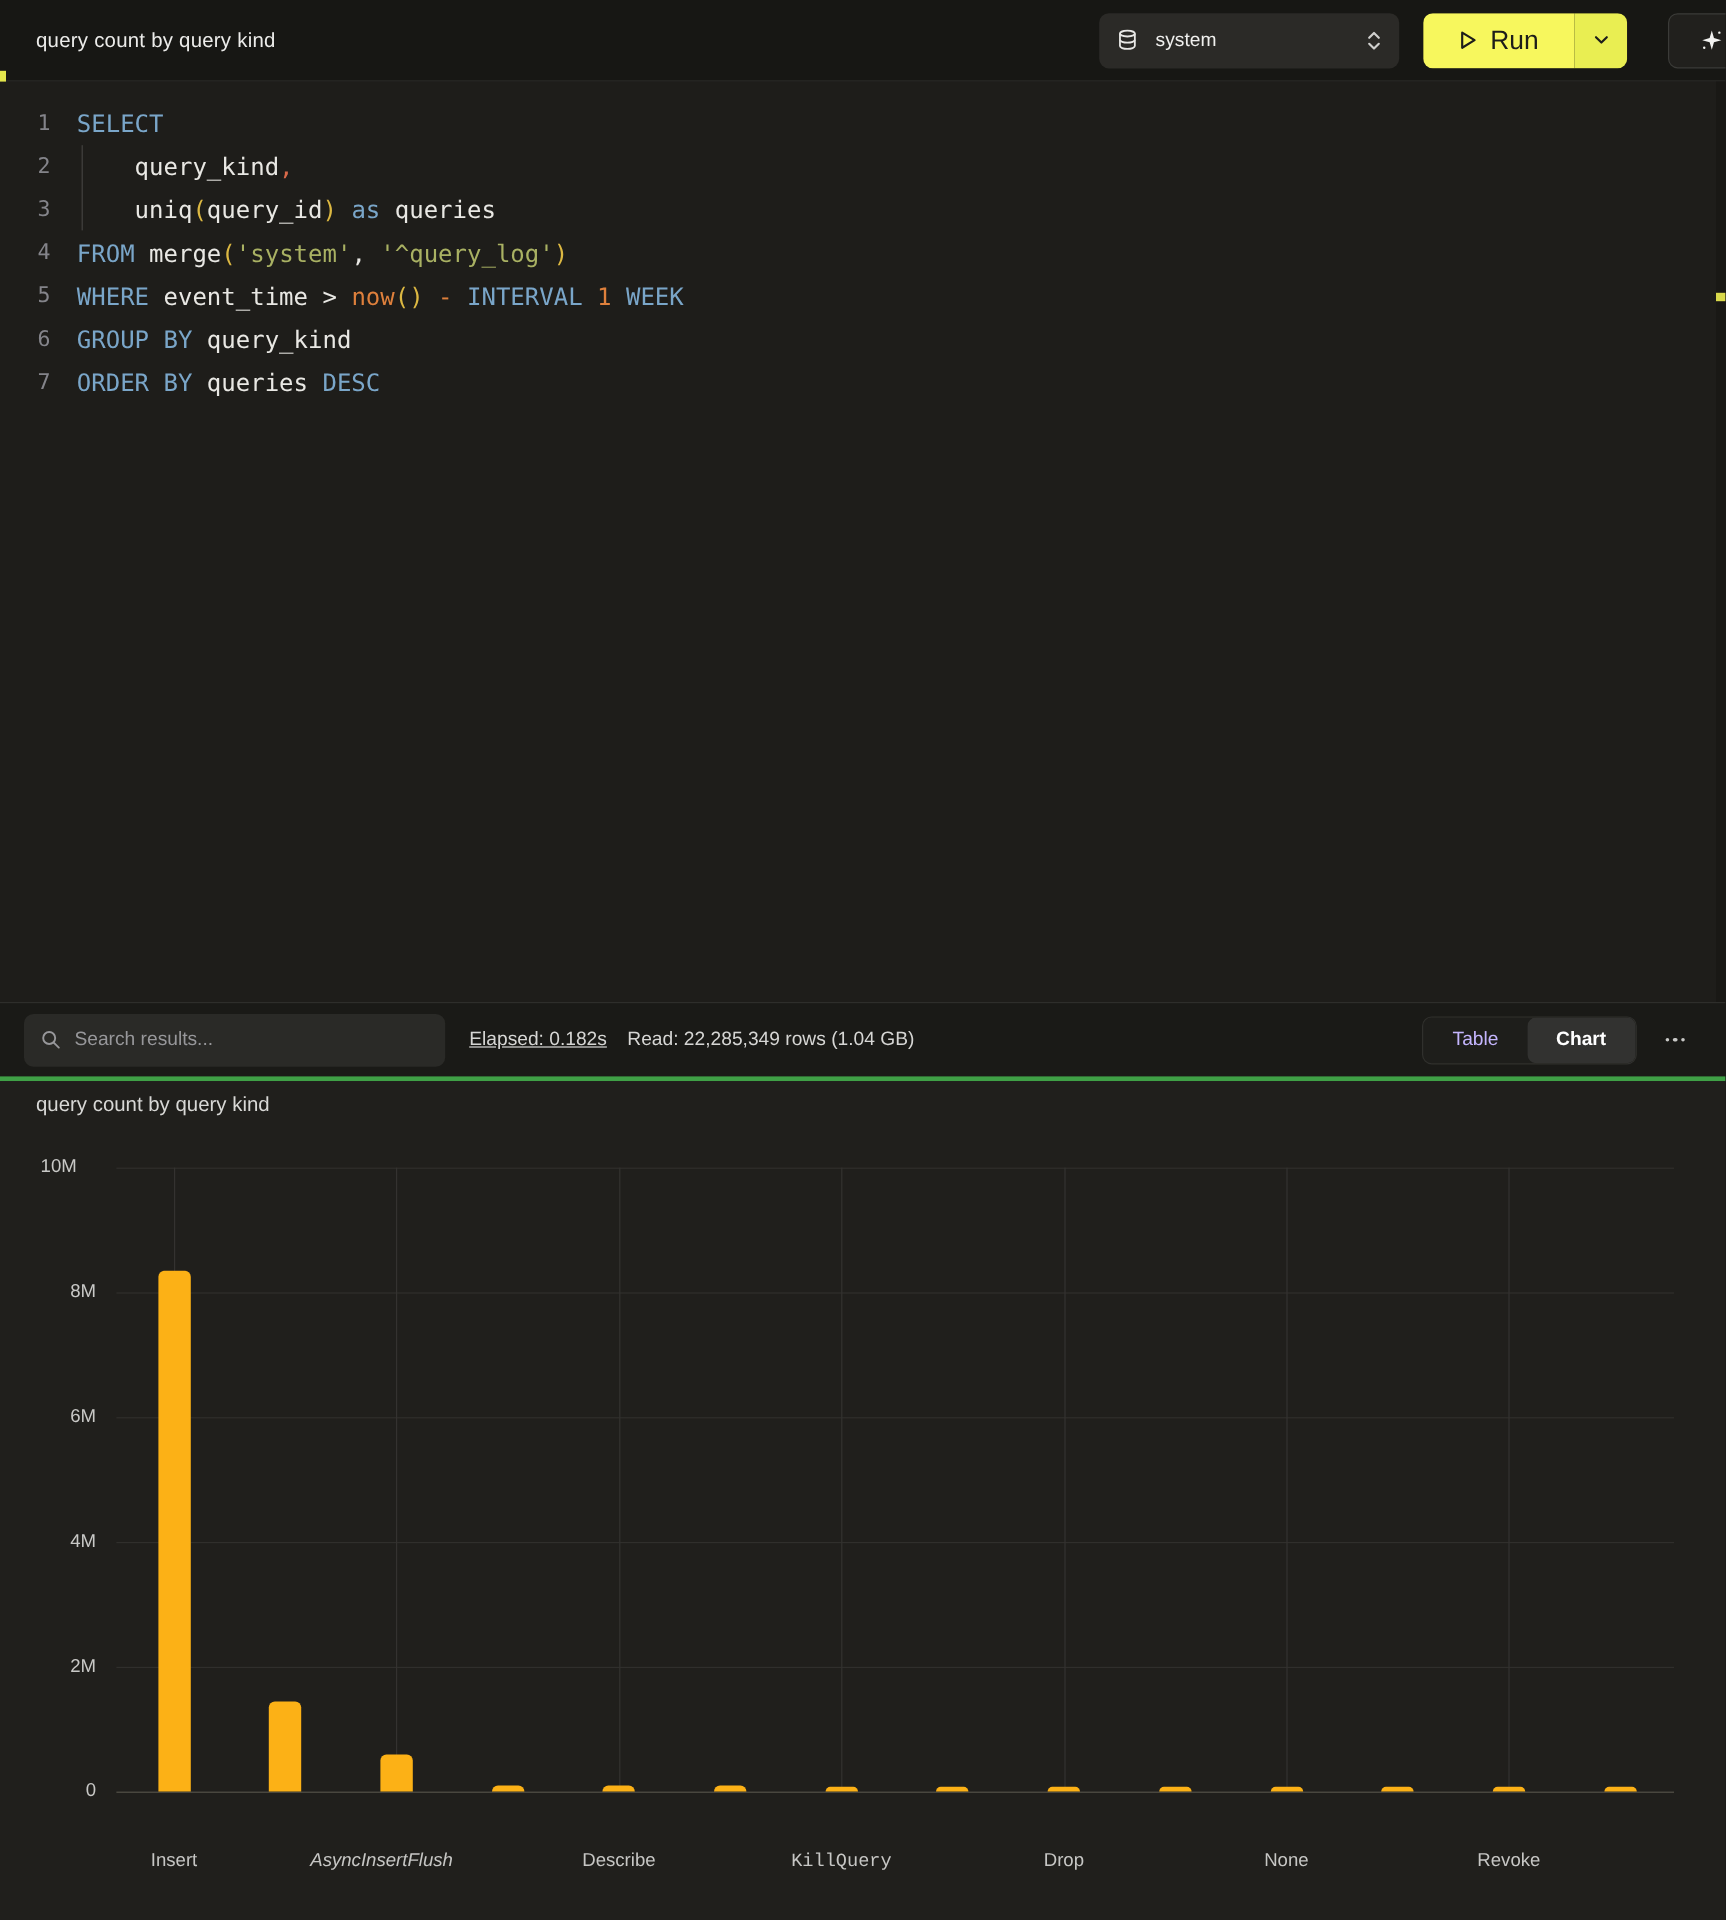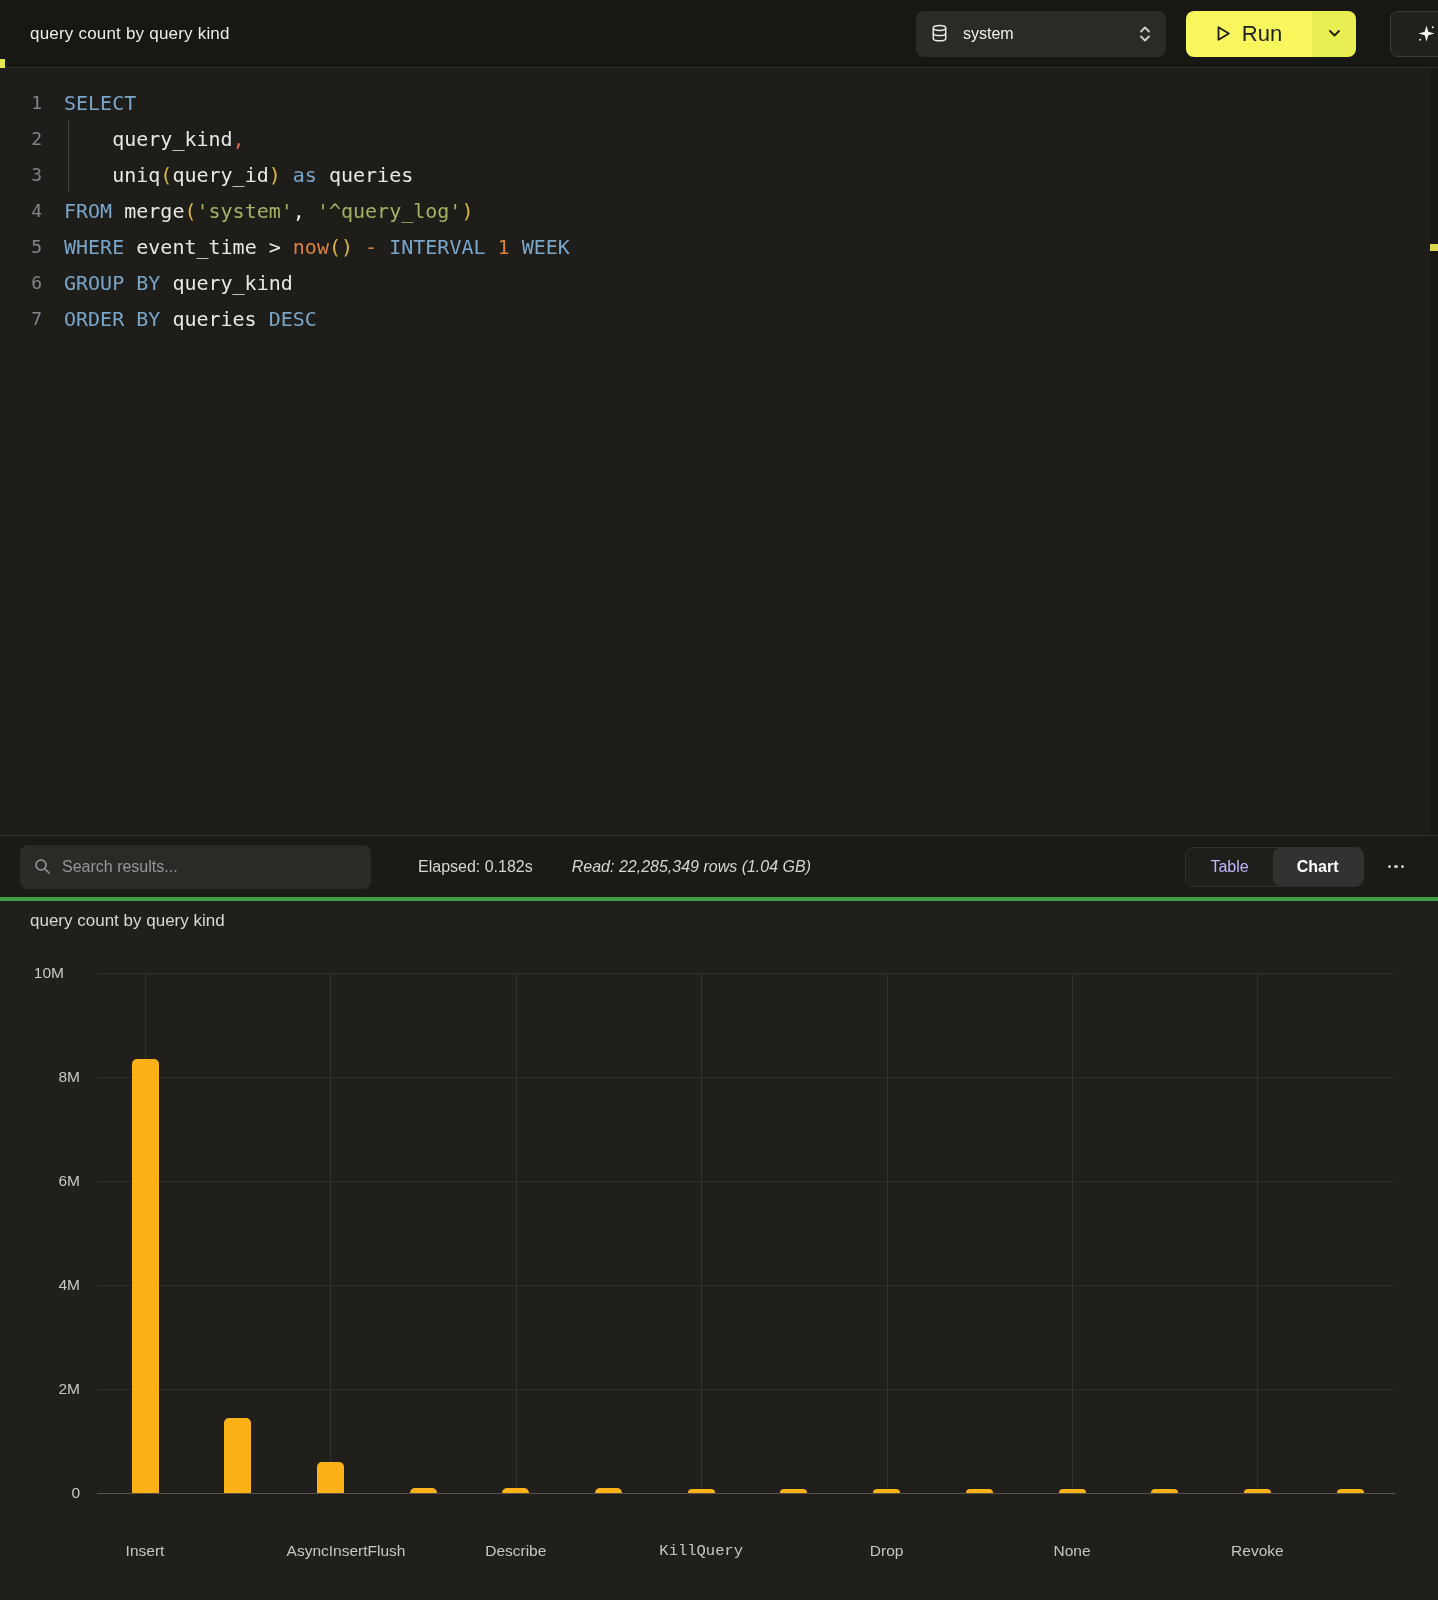--- a/index.html
+++ b/index.html
@@ -47,22 +47,22 @@
   
   .rtoolbar { height:62px; background:#1a1a17; border-top:1px solid #2e2e2b;
               display:flex; align-items:center; padding:0 30px 0 20px; }
   .search-box { width:351px; height:44px; background:#2a2a27; border-radius:8px;
                 display:flex; align-items:center; padding:0 14px; }
   .search-box input { background:transparent; border:none; outline:none; color:#e4e4e2;
                       font-size:16px; margin-left:11px; width:100%;
                       font-family:"Liberation Sans", sans-serif; }
   .search-box input::placeholder { color:#97979a; }
   .stat { color:#d6d6d4; font-size:16px; }
-  .stat.elapsed { margin-left:47px; }
-  .stat.read { margin-left:39px;font-style:italic; }
+  .stat.elapsed { margin-left:20px;text-decoration:underline; }
+  .stat.read { margin-left:17px; }
   .seg { margin-left:auto; display:flex; align-items:center; background:#1e1e1b;
          border:1px solid #30302d; border-radius:8px; overflow:hidden; }
   .seg .opt { padding:10px 24px; font-size:16px; color:#c4b5fd; cursor:pointer; }
   .seg .opt.active { background:#323230; color:#ffffff; font-weight:600; border-radius:7px; }
   .more-btn { margin-left:20px; display:flex; gap:3px; padding:8px 4px; cursor:pointer; }
   .more-btn i { width:3.5px; height:3.5px; border-radius:50%; background:#c9c9c7; display:block; }
 
   .green-divider { height:4px; background:#3fa046; }
 
   
@@ -188,21 +188,21 @@
       <div class="gridline-v" style="left: 330.4px; top: 72px; height: 520px;"></div>
       <div class="gridline-v" style="left: 515.8px; top: 72px; height: 520px;"></div>
       <div class="gridline-v" style="left: 701.2px; top: 72px; height: 520px;"></div>
       <div class="gridline-v" style="left: 886.6px; top: 72px; height: 520px;"></div>
       <div class="gridline-v" style="left: 1072px; top: 72px; height: 520px;"></div>
       <div class="gridline-v" style="left: 1257.4px; top: 72px; height: 520px;"></div>
       <div class="chart-bar" style="left: 131.5px; top: 157.8px; width: 27px; height: 434.2px; background: rgb(252, 177, 22);"></div>
       <div class="xtick" style="left: 55px; top: 617px;">Insert</div>
       <div class="chart-bar" style="left: 224.2px; top: 516.6px; width: 27px; height: 75.4px; background: rgb(252, 177, 22);"></div>
       <div class="chart-bar" style="left: 316.9px; top: 560.8px; width: 27px; height: 31.2px; background: rgb(252, 177, 22);"></div>
-      <div class="xtick" style="left: 256px; top: 617px;">AsyncInsertFlush</div>
+      <div class="xtick" style="left: 228px; top: 617px; font-style: italic;">AsyncInsertFlush</div>
       <div class="chart-bar" style="left: 409.6px; top: 587.06px; width: 27px; height: 4.94px; background: rgb(252, 177, 22);"></div>
       <div class="chart-bar" style="left: 502.3px; top: 587.32px; width: 27px; height: 4.68px; background: rgb(252, 177, 22);"></div>
       <div class="xtick" style="left: 425.8px; top: 617px;">Describe</div>
       <div class="chart-bar" style="left: 595px; top: 587.424px; width: 27px; height: 4.576px; background: rgb(252, 177, 22);"></div>
       <div class="chart-bar" style="left: 687.7px; top: 587.58px; width: 27px; height: 4.42px; background: rgb(252, 177, 22);"></div>
       <div class="xtick" style="left: 611.2px; top: 617px; font-family: Liberation Mono, monospace;">KillQuery</div>
       <div class="chart-bar" style="left: 780.4px; top: 587.736px; width: 27px; height: 4.264px; background: rgb(252, 177, 22);"></div>
       <div class="chart-bar" style="left: 873.1px; top: 587.84px; width: 27px; height: 4.16px; background: rgb(252, 177, 22);"></div>
       <div class="xtick" style="left: 796.6px; top: 617px;">Drop</div>
       <div class="chart-bar" style="left: 965.8px; top: 587.944px; width: 27px; height: 4.056px; background: rgb(252, 177, 22);"></div>

